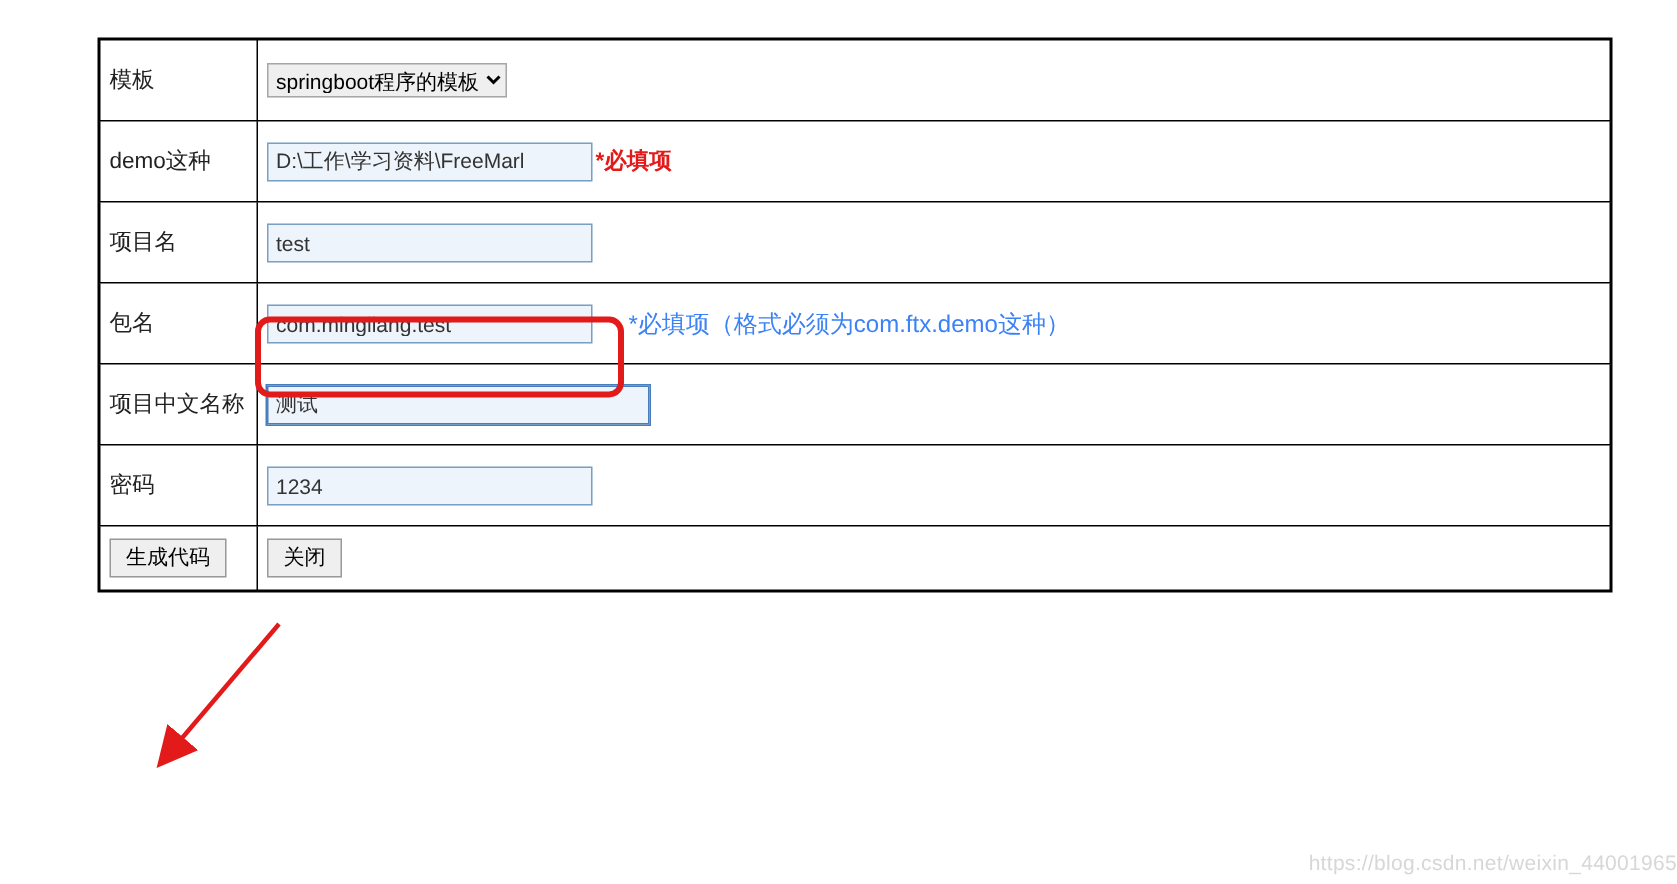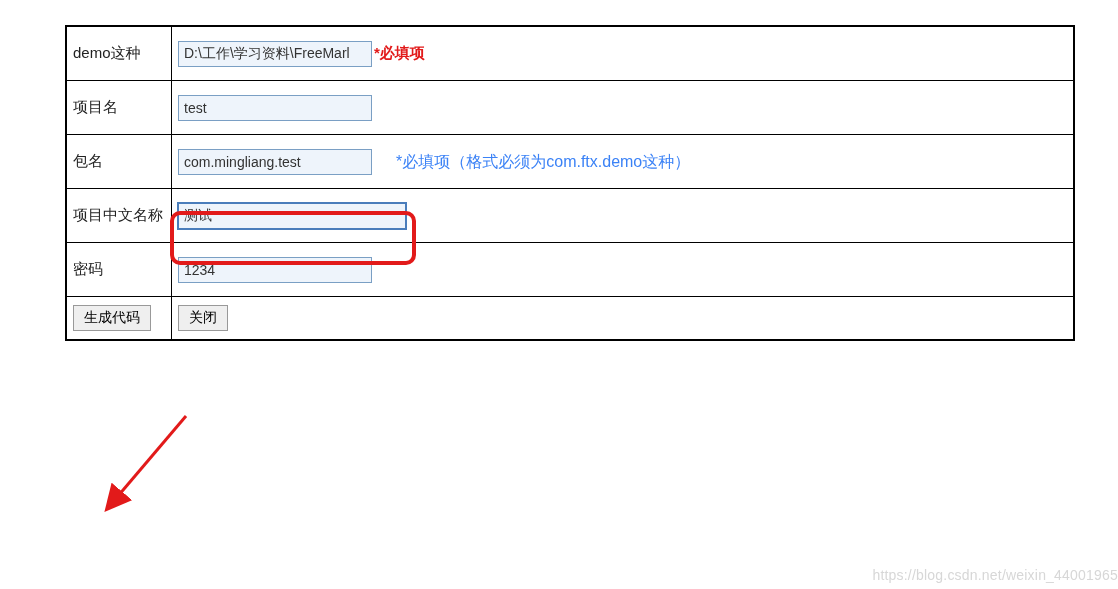--- a/index.html
+++ b/index.html
@@ -43,28 +43,28 @@
       padding: 2px 1px;
       border: 1px solid #a6a6a6;
       background: #efefef;
       height: 23px;
     }
     input.form-input {
       font-size: 14px;
       padding: 3px 5px;
       border: 1px solid #7a9fc4;
       background: #eef4fb;
-      width: 194px;
+      width: 217px;
       height: 26px;
       color: #333;
     }
     input.form-input.focused {
       border: 1px solid #4a7dbb;
       outline: 1px solid #4a7dbb;
-      width: 228px;
+      width: 255px;
     }
     .required-red {
       color: #e21a1a;
       font-size: 15px;
       margin-left: 2px;
       display: inline;
       vertical-align: middle;
       font-weight: bold;
     }
     .required-red-pkg {
@@ -109,20 +109,28 @@
       font-family: Arial, sans-serif;
       letter-spacing: 0.2px;
     }
   </style>
 </head>
 <body>
 
 <div class="outer-border">
   <table class="form-table">
     <tbody>
+        <tr>
+      <td class="label-cell">模板</td>
+      <td class="value-cell">
+        <select class="form-select">
+          <option>springboot程序的模板</option>
+        </select>
+      </td>
+    </tr>
     <tr>
       <td class="label-cell">demo这种</td>
       <td class="value-cell">
         <input class="form-input" type="text" value="D:\工作\学习资料\FreeMarl" style=""><span class="required-red">*必填项</span>
       </td>
     </tr>
     <tr>
       <td class="label-cell">项目名</td>
       <td class="value-cell">
         <input class="form-input" type="text" value="test" style="">

